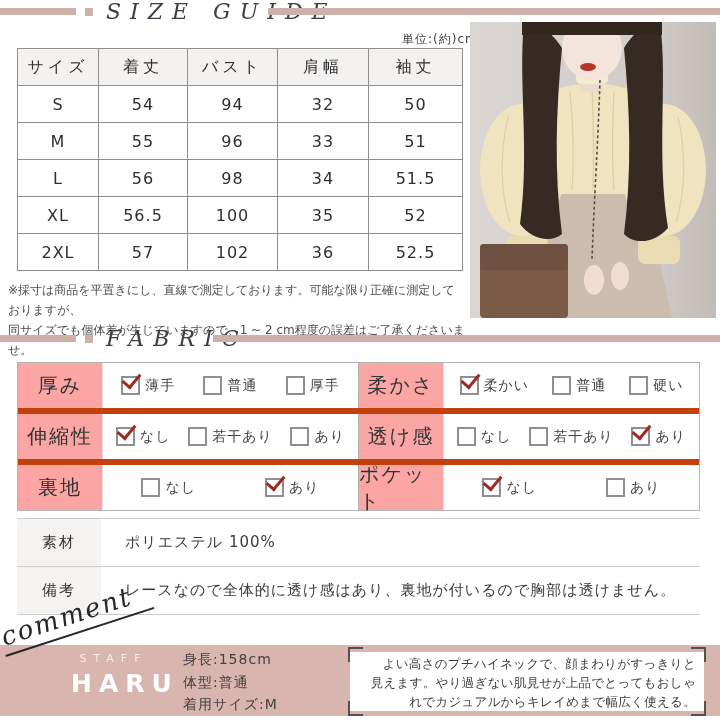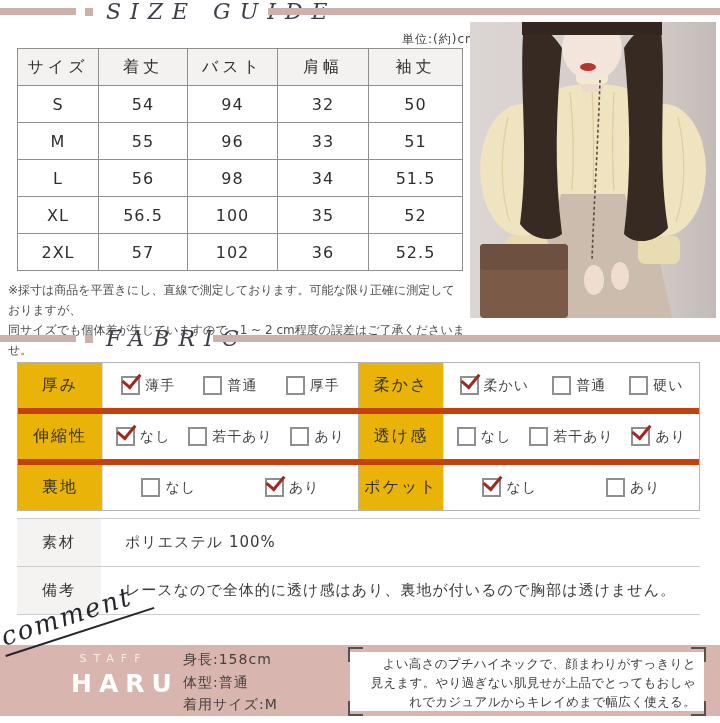--- a/index.html
+++ b/index.html
@@ -38,23 +38,23 @@
   .disclaimer{position:absolute;left:8px;top:280px;width:458px;font-size:12px;line-height:20px;color:#4d4d4d;}
   
   .photo{position:absolute;left:470px;top:22px;width:246px;height:296px;}
   
   .fabric-table{position:absolute;left:17px;top:362px;width:683px;border:1px solid #b3b3b3;box-sizing:border-box;background:#fff;}
   .fabric-row{display:flex;height:45px;}
   .fabric-row + .fabric-row{border-top:6px solid #c2410c;}
   .fabric-half{display:flex;flex:1;min-width:0;}
   .fabric-half.right{border-left:1px solid #b3b3b3;}
   .fabric-label{
-    width:84px;flex:0 0 84px;background:#eab308;border-right:1px solid #e2e0de;
+    width:84px;flex:0 0 84px;background:#fca5a5;border-right:1px solid #e2e0de;
     display:flex;align-items:center;justify-content:center;
-    font-size:16px;letter-spacing:2px;color:#333;
+    font-size:20px;letter-spacing:2px;color:#333;
   }
   .fabric-options{flex:1;display:flex;align-items:center;justify-content:space-around;padding:0 4px;}
   .option{display:flex;align-items:center;font-size:14px;color:#3f3f3f;letter-spacing:1px;white-space:nowrap;}
   .checkbox{position:relative;width:15px;height:15px;border:2px solid #8f8f8f;background:#fff;margin-right:5px;flex:0 0 auto;}
   .mark{display:none;position:absolute;left:3px;top:-8px;width:8px;height:15px;
     border-right:3px solid #9c2a20;border-bottom:3px solid #9c2a20;transform:rotate(40deg);}
   .checkbox.on .mark{display:block;}
   
   .material-table{position:absolute;left:17px;top:518px;width:683px;}
   .material-row{display:flex;min-height:47px;border-bottom:1px solid #cfcdcb;align-items:stretch;text-align:center;}

